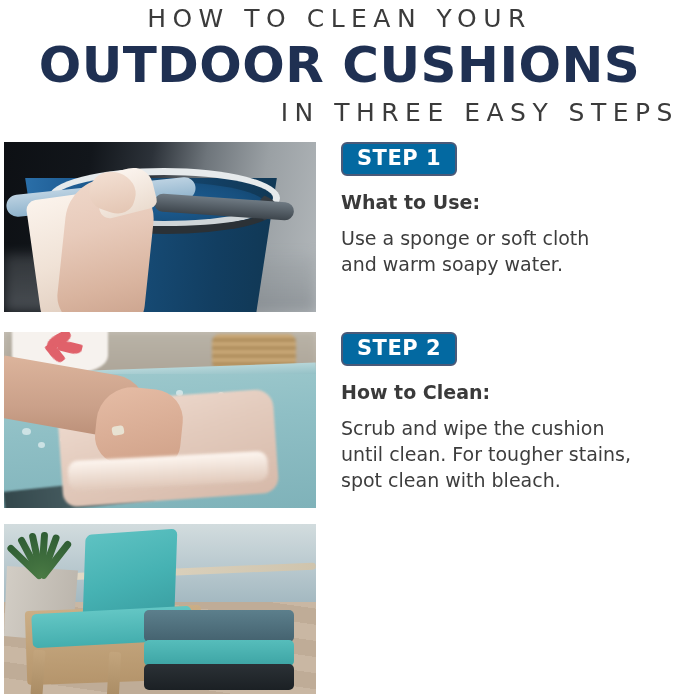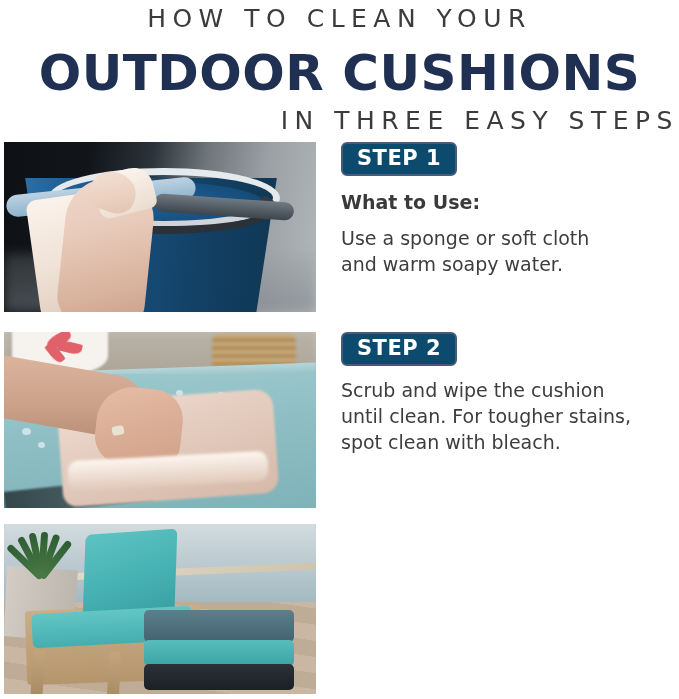--- a/index.html
+++ b/index.html
@@ -12,21 +12,21 @@
 
   
   .header{width:679px;text-align:center;padding-top:4px;}
   .kicker{
     font-size:25px;font-weight:400;color:#3b3b3b;
     letter-spacing:6.5px;line-height:30px;
     font-family:"DejaVu Sans", sans-serif;
   }
   .headline{
     font-size:50px;font-weight:700;color:#1f3052;
-    letter-spacing:0.5px;line-height:58px;margin-top:10px;
+    letter-spacing:0.5px;line-height:58px;margin-top:2px;
     font-family:"DejaVu Sans", sans-serif;
   }
   .subkicker{
     font-size:25px;font-weight:400;color:#3b3b3b;
     letter-spacing:6.5px;line-height:30px;margin-top:4px;
     font-family:"DejaVu Sans", sans-serif;
     text-align:right;
   }
 
   
@@ -35,21 +35,21 @@
   #row2{top:332px;height:176px;}
   #row3{top:524px;height:170px;}
 
   .photo{
     position:absolute;left:4px;top:0;width:312px;height:100%;
     overflow:hidden;background:#888;
   }
   .txtcol{position:absolute;left:341px;top:0;width:338px;height:100%;}
 
   .badge{
-    display:inline-block;background:#0c4a6e;
+    display:inline-block;background:#0369a1;
     border:2px solid #4a5a79;border-radius:6px;
     padding:3px 14px 5px 14px;
     box-sizing:border-box;height:34px;min-width:114px;
     text-align:center;
   }
   .badge span{
     color:#ffffff;font-size:21px;font-weight:700;
     letter-spacing:0.5px;line-height:22px;
     font-family:"DejaVu Sans", sans-serif;
   }
@@ -292,20 +292,21 @@
         <div class="arm"></div>
         <div class="hand2"></div>
         <div class="ring"></div>
         <div class="towel-fold"></div>
       </div>
     </div>
     <div class="txtcol">
       <div class="badge">
         <span>STEP 2</span>
       </div>
+      <div class="step-title">How to Clean:</div>
       <div class="step-body">
         <div>Scrub and wipe the cushion</div>
         <div>until clean. For tougher stains,</div>
         <div>spot clean with bleach.</div>
       </div>
     </div>
   </div>
 
   <div class="row" id="row3">
     <div class="photo">

